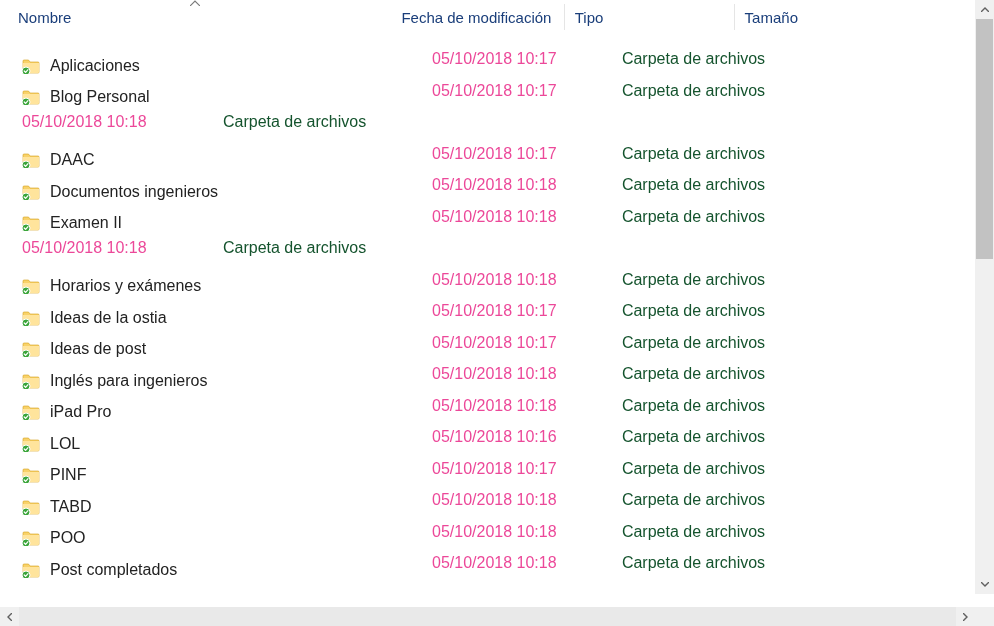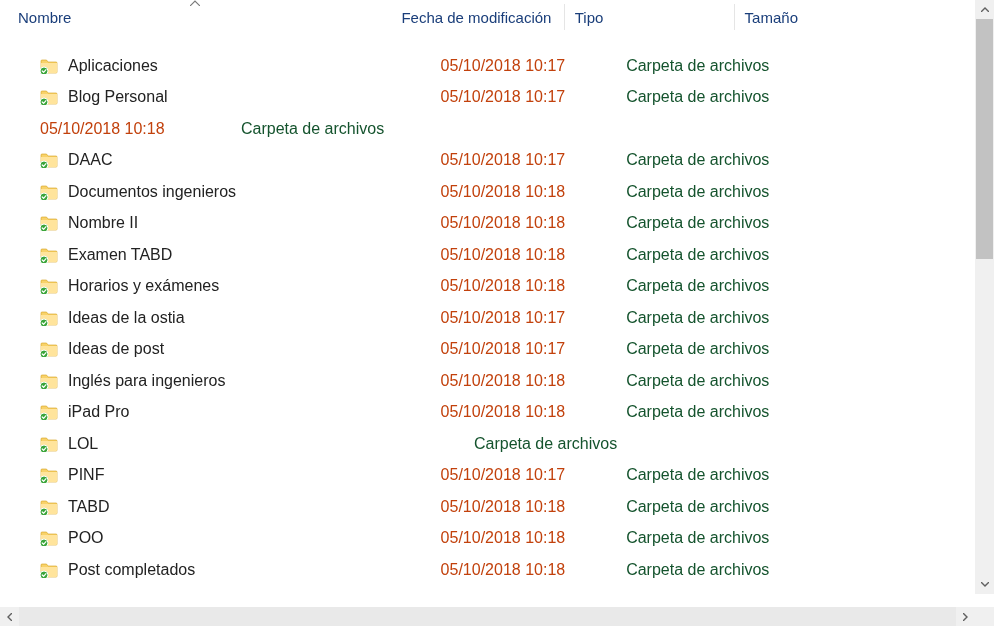--- a/index.html
+++ b/index.html
@@ -54,33 +54,32 @@
     left: 50%;
     transform: translateX(-50%);
     font-size: 11px;
     color: #7a7a7a;
   }
   .rows {
     padding-top: 16px;
   }
   .row {
     display: flex;
-    align-items: center;
     height: 31.5px;
-    padding-left: 40px;
+    padding-left: 22px;
   }
   .cell-name {
     width: 434px;
     display: flex;
     align-items: center;
     gap: 10px;
     color: #222;
     font-size: 16px;
   }
-  .cell-date { width: 201px; color: #c2410c; font-size: 16px; }
+  .cell-date { width: 201px; color: #ec4899; font-size: 16px; }
   .cell-type { width: 197px; color: #14532d; font-size: 16px; }
   .cell-size { flex: 1; color: #6b6b6b; font-size: 16px; }
   .folder-icon {
     width: 18px; height: 16px;
     position: relative;
     flex: 0 0 auto;
   }
   .folder-icon svg { display:block; }
   
   .vscroll {
@@ -234,38 +233,27 @@
         <div class="row">
           <div class="cell-name">
             <span class="folder-icon">
               <svg width="18" height="16" viewBox="0 0 18 16">
                 <path d="M1 3 L1 14 Q1 15 2 15 L16 15 Q17 15 17 14 L17 5 Q17 4 16 4 L8 4 L6.5 2 L2 2 Q1 2 1 3 Z" fill="#f8d26a" stroke="#d4a017" stroke-width="0.6"></path>
                 <path d="M1 5 L17 5 L17 14 Q17 15 16 15 L2 15 Q1 15 1 14 Z" fill="#ffe49c"></path>
                 <circle cx="4" cy="13" r="4" fill="#3ba53b" stroke="#fff" stroke-width="1"></circle>
                 <path d="M2.2 13 L3.6 14.3 L6 11.6" fill="none" stroke="#fff" stroke-width="1.2" stroke-linecap="round" stroke-linejoin="round"></path>
               </svg>
             </span>
-            <span>Nombre II</span>
-          </div>
-          <div class="cell-date">05/10/2018 10:18</div>
-          <div class="cell-type">Carpeta de archivos</div>
-          <div class="cell-size"></div>
-        </div>
-        <div class="row">
-          <div class="cell-name">
-            <span class="folder-icon">
-              <svg width="18" height="16" viewBox="0 0 18 16">
-                <path d="M1 3 L1 14 Q1 15 2 15 L16 15 Q17 15 17 14 L17 5 Q17 4 16 4 L8 4 L6.5 2 L2 2 Q1 2 1 3 Z" fill="#f8d26a" stroke="#d4a017" stroke-width="0.6"></path>
-                <path d="M1 5 L17 5 L17 14 Q17 15 16 15 L2 15 Q1 15 1 14 Z" fill="#ffe49c"></path>
-                <circle cx="4" cy="13" r="4" fill="#3ba53b" stroke="#fff" stroke-width="1"></circle>
-                <path d="M2.2 13 L3.6 14.3 L6 11.6" fill="none" stroke="#fff" stroke-width="1.2" stroke-linecap="round" stroke-linejoin="round"></path>
-              </svg>
-            </span>
-            <span>Examen TABD</span>
-          </div>
+            <span>Examen II</span>
+          </div>
+          <div class="cell-date">05/10/2018 10:18</div>
+          <div class="cell-type">Carpeta de archivos</div>
+          <div class="cell-size"></div>
+        </div>
+        <div class="row">
           <div class="cell-date">05/10/2018 10:18</div>
           <div class="cell-type">Carpeta de archivos</div>
           <div class="cell-size"></div>
         </div>
         <div class="row">
           <div class="cell-name">
             <span class="folder-icon">
               <svg width="18" height="16" viewBox="0 0 18 16">
                 <path d="M1 3 L1 14 Q1 15 2 15 L16 15 Q17 15 17 14 L17 5 Q17 4 16 4 L8 4 L6.5 2 L2 2 Q1 2 1 3 Z" fill="#f8d26a" stroke="#d4a017" stroke-width="0.6"></path>
                 <path d="M1 5 L17 5 L17 14 Q17 15 16 15 L2 15 Q1 15 1 14 Z" fill="#ffe49c"></path>
@@ -348,20 +336,21 @@
             <span class="folder-icon">
               <svg width="18" height="16" viewBox="0 0 18 16">
                 <path d="M1 3 L1 14 Q1 15 2 15 L16 15 Q17 15 17 14 L17 5 Q17 4 16 4 L8 4 L6.5 2 L2 2 Q1 2 1 3 Z" fill="#f8d26a" stroke="#d4a017" stroke-width="0.6"></path>
                 <path d="M1 5 L17 5 L17 14 Q17 15 16 15 L2 15 Q1 15 1 14 Z" fill="#ffe49c"></path>
                 <circle cx="4" cy="13" r="4" fill="#3ba53b" stroke="#fff" stroke-width="1"></circle>
                 <path d="M2.2 13 L3.6 14.3 L6 11.6" fill="none" stroke="#fff" stroke-width="1.2" stroke-linecap="round" stroke-linejoin="round"></path>
               </svg>
             </span>
             <span>LOL</span>
           </div>
+          <div class="cell-date">05/10/2018 10:16</div>
           <div class="cell-type">Carpeta de archivos</div>
           <div class="cell-size"></div>
         </div>
         <div class="row">
           <div class="cell-name">
             <span class="folder-icon">
               <svg width="18" height="16" viewBox="0 0 18 16">
                 <path d="M1 3 L1 14 Q1 15 2 15 L16 15 Q17 15 17 14 L17 5 Q17 4 16 4 L8 4 L6.5 2 L2 2 Q1 2 1 3 Z" fill="#f8d26a" stroke="#d4a017" stroke-width="0.6"></path>
                 <path d="M1 5 L17 5 L17 14 Q17 15 16 15 L2 15 Q1 15 1 14 Z" fill="#ffe49c"></path>
                 <circle cx="4" cy="13" r="4" fill="#3ba53b" stroke="#fff" stroke-width="1"></circle>

